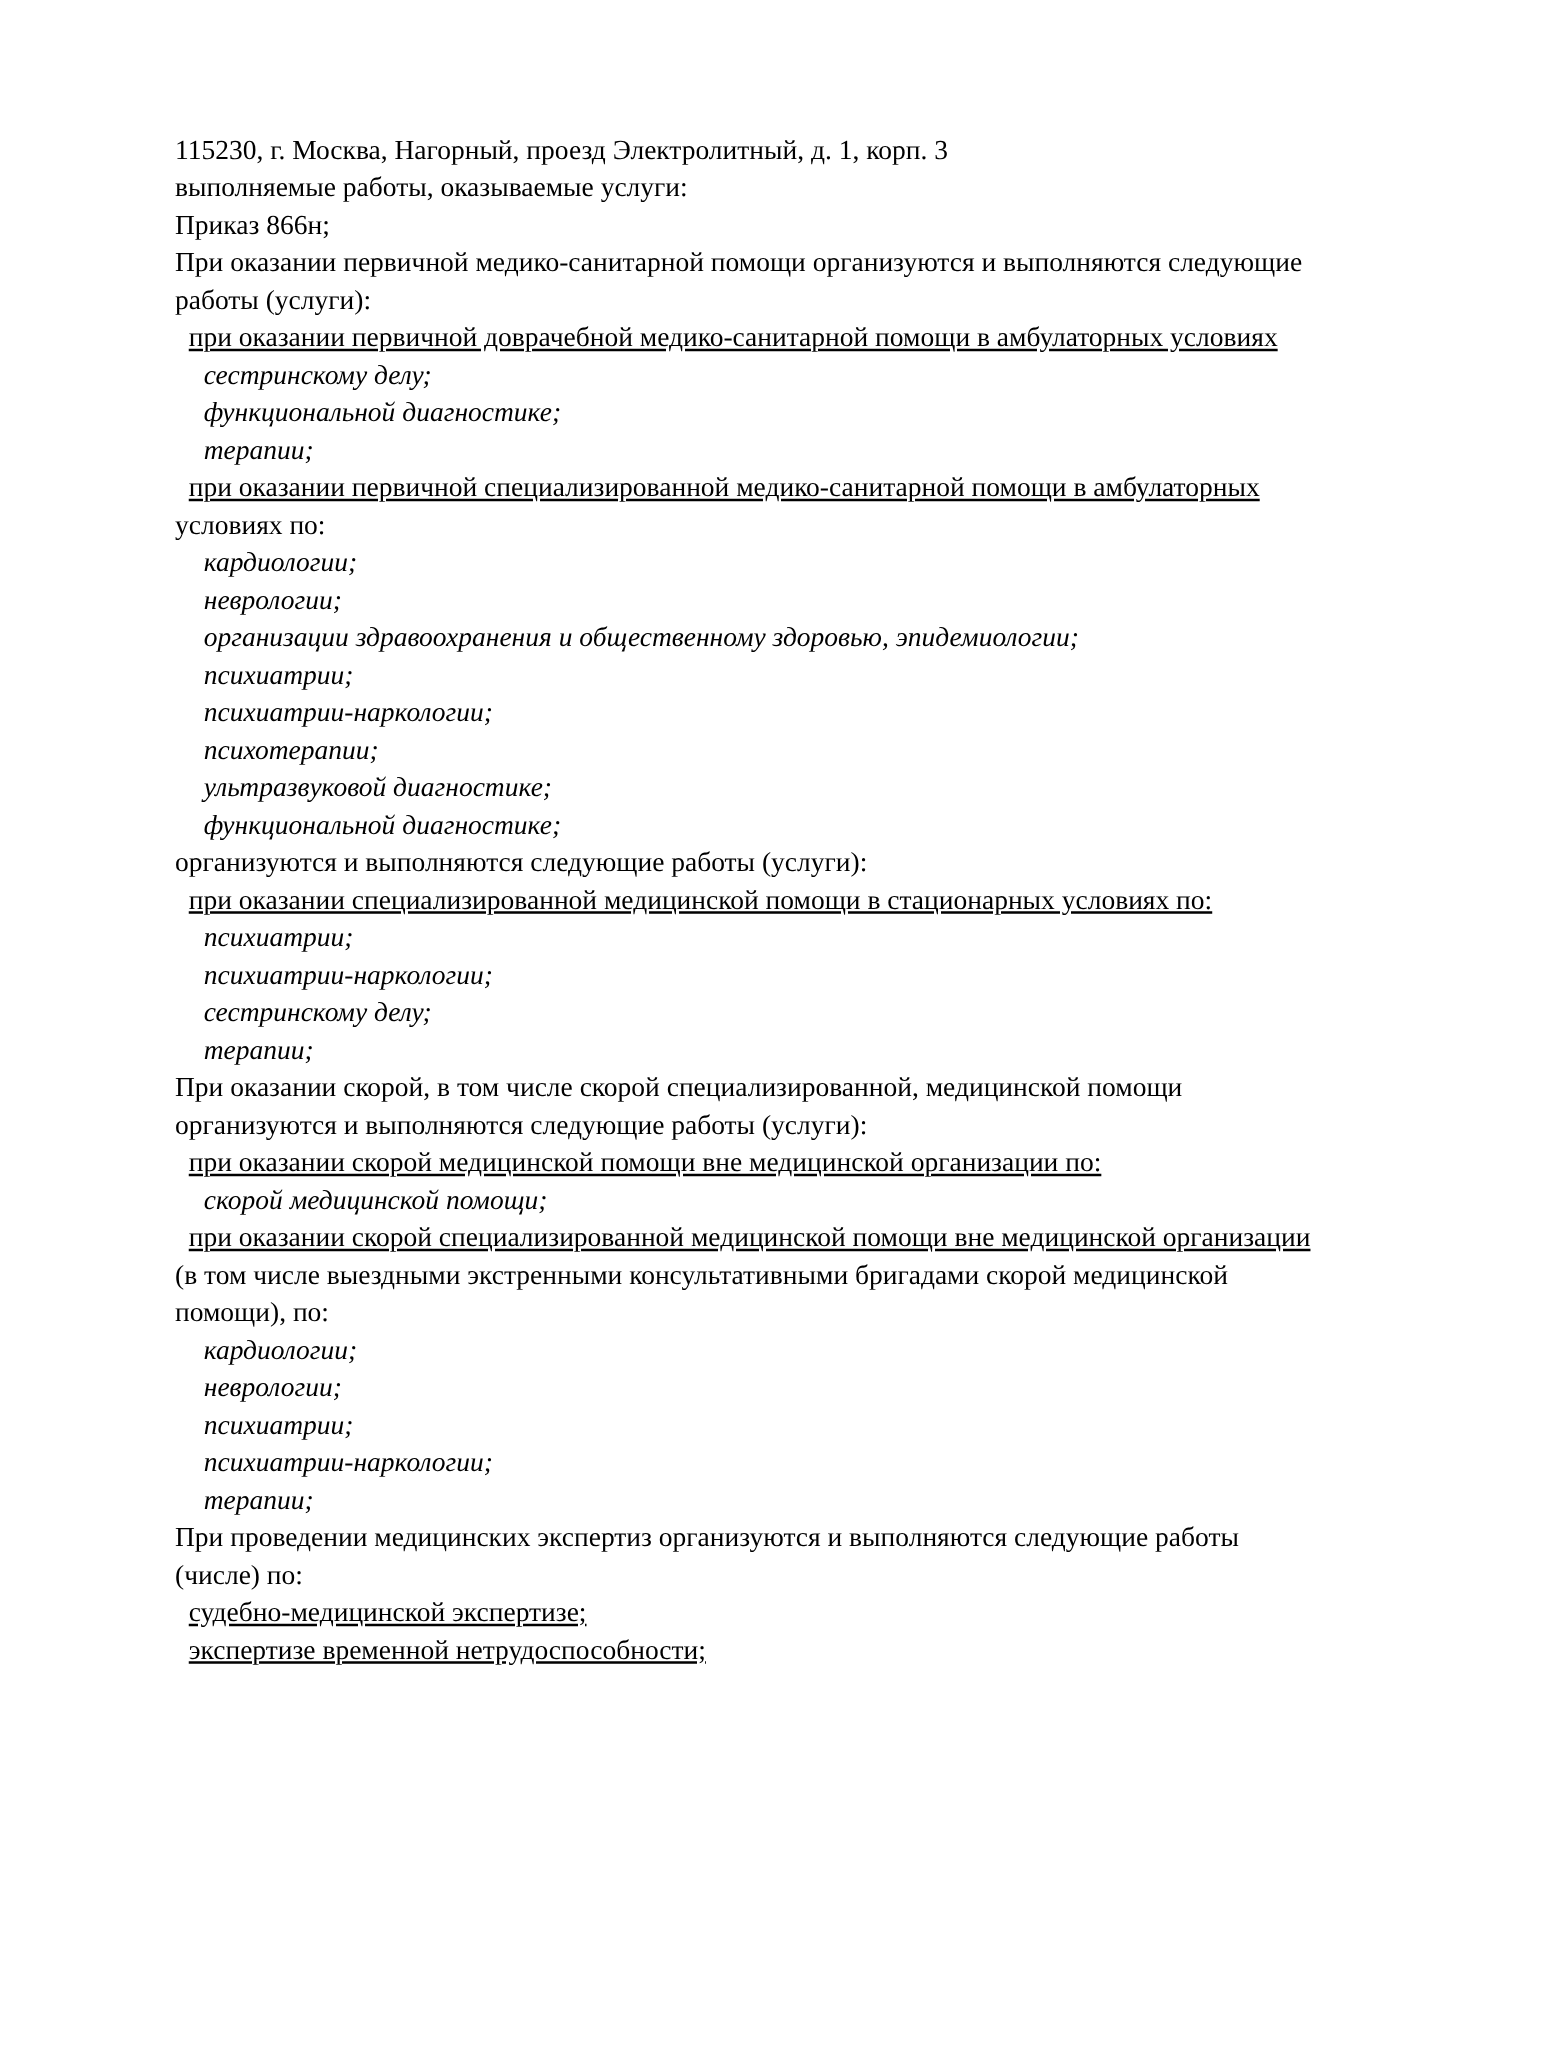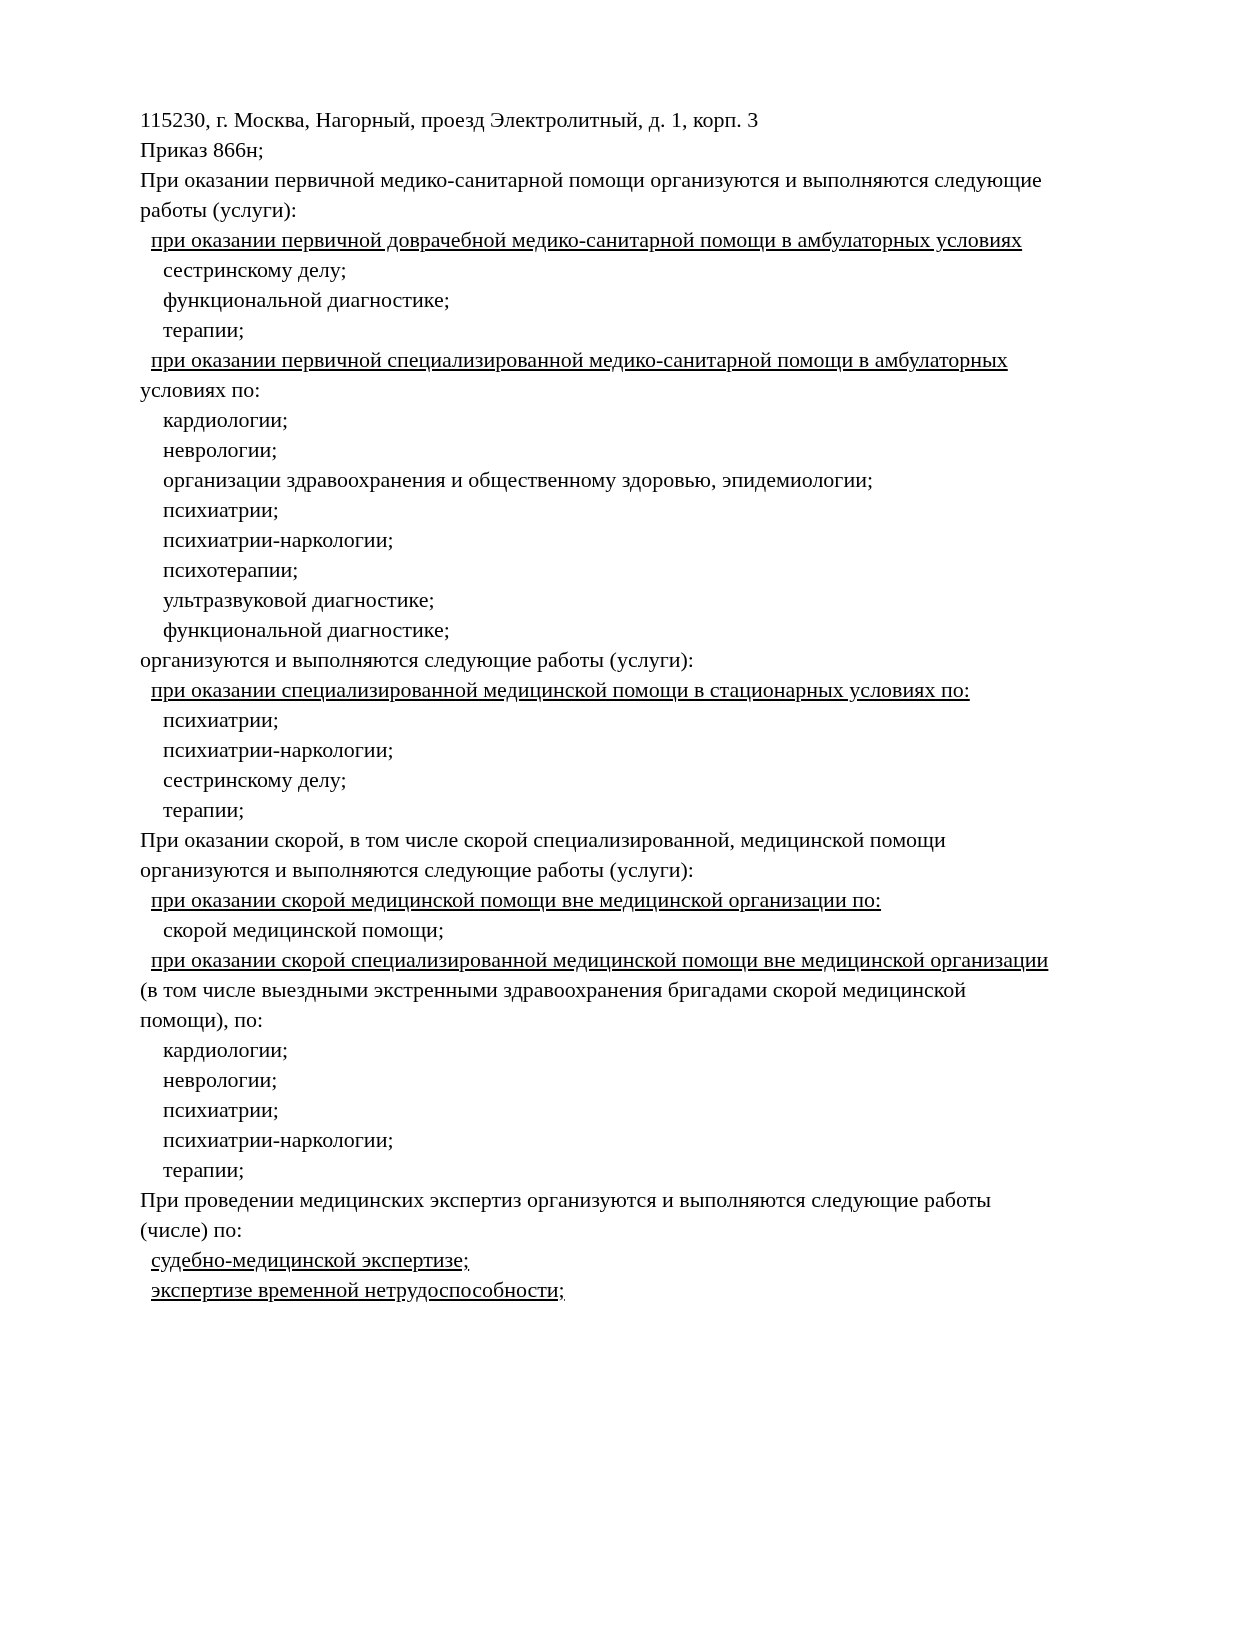--- a/index.html
+++ b/index.html
@@ -23,27 +23,28 @@
     line-height: 30px;
     color: #000000;
     letter-spacing: 0;
   }
   .line {
     white-space: nowrap;
     height: 30px;
   }
   .indent-0 { padding-left: 0; }
   .indent-1 { padding-left: 11px; text-decoration: underline; }
-  .indent-2 { padding-left: 23px; }
+  .indent-2 { padding-left: 23px; font-style: italic; }
 </style>
 </head>
 <body style="background: rgb(255, 255, 255);">
 
 <div class="doc" id="doc" style="color: rgb(0, 0, 0);">
     <div class="line indent-0">115230, г. Москва, Нагорный, проезд Электролитный, д. 1, корп. 3</div>
+    <div class="line indent-0">выполняемые работы, оказываемые услуги:</div>
     <div class="line indent-0">Приказ 866н;</div>
     <div class="line indent-0">При оказании первичной медико-санитарной помощи организуются и выполняются следующие</div>
     <div class="line indent-0">работы (услуги):</div>
     <div class="line indent-1">при оказании первичной доврачебной медико-санитарной помощи в амбулаторных условиях</div>
     <div class="line indent-2">сестринскому делу;</div>
     <div class="line indent-2">функциональной диагностике;</div>
     <div class="line indent-2">терапии;</div>
     <div class="line indent-1">при оказании первичной специализированной медико-санитарной помощи в амбулаторных</div>
     <div class="line indent-0">условиях по:</div>
     <div class="line indent-2">кардиологии;</div>
@@ -58,21 +59,21 @@
     <div class="line indent-1">при оказании специализированной медицинской помощи в стационарных условиях по:</div>
     <div class="line indent-2">психиатрии;</div>
     <div class="line indent-2">психиатрии-наркологии;</div>
     <div class="line indent-2">сестринскому делу;</div>
     <div class="line indent-2">терапии;</div>
     <div class="line indent-0">При оказании скорой, в том числе скорой специализированной, медицинской помощи</div>
     <div class="line indent-0">организуются и выполняются следующие работы (услуги):</div>
     <div class="line indent-1">при оказании скорой медицинской помощи вне медицинской организации по:</div>
     <div class="line indent-2">скорой медицинской помощи;</div>
     <div class="line indent-1">при оказании скорой специализированной медицинской помощи вне медицинской организации</div>
-    <div class="line indent-0">(в том числе выездными экстренными здравоохранения бригадами скорой медицинской</div>
+    <div class="line indent-0">(в том числе выездными экстренными консультативными бригадами скорой медицинской</div>
     <div class="line indent-0">помощи), по:</div>
     <div class="line indent-2">кардиологии;</div>
     <div class="line indent-2">неврологии;</div>
     <div class="line indent-2">психиатрии;</div>
     <div class="line indent-2">психиатрии-наркологии;</div>
     <div class="line indent-2">терапии;</div>
     <div class="line indent-0">При проведении медицинских экспертиз организуются и выполняются следующие работы</div>
     <div class="line indent-0">(числе) по:</div>
     <div class="line indent-1">судебно-медицинской экспертизе;</div>
     <div class="line indent-1">экспертизе временной нетрудоспособности;</div>

